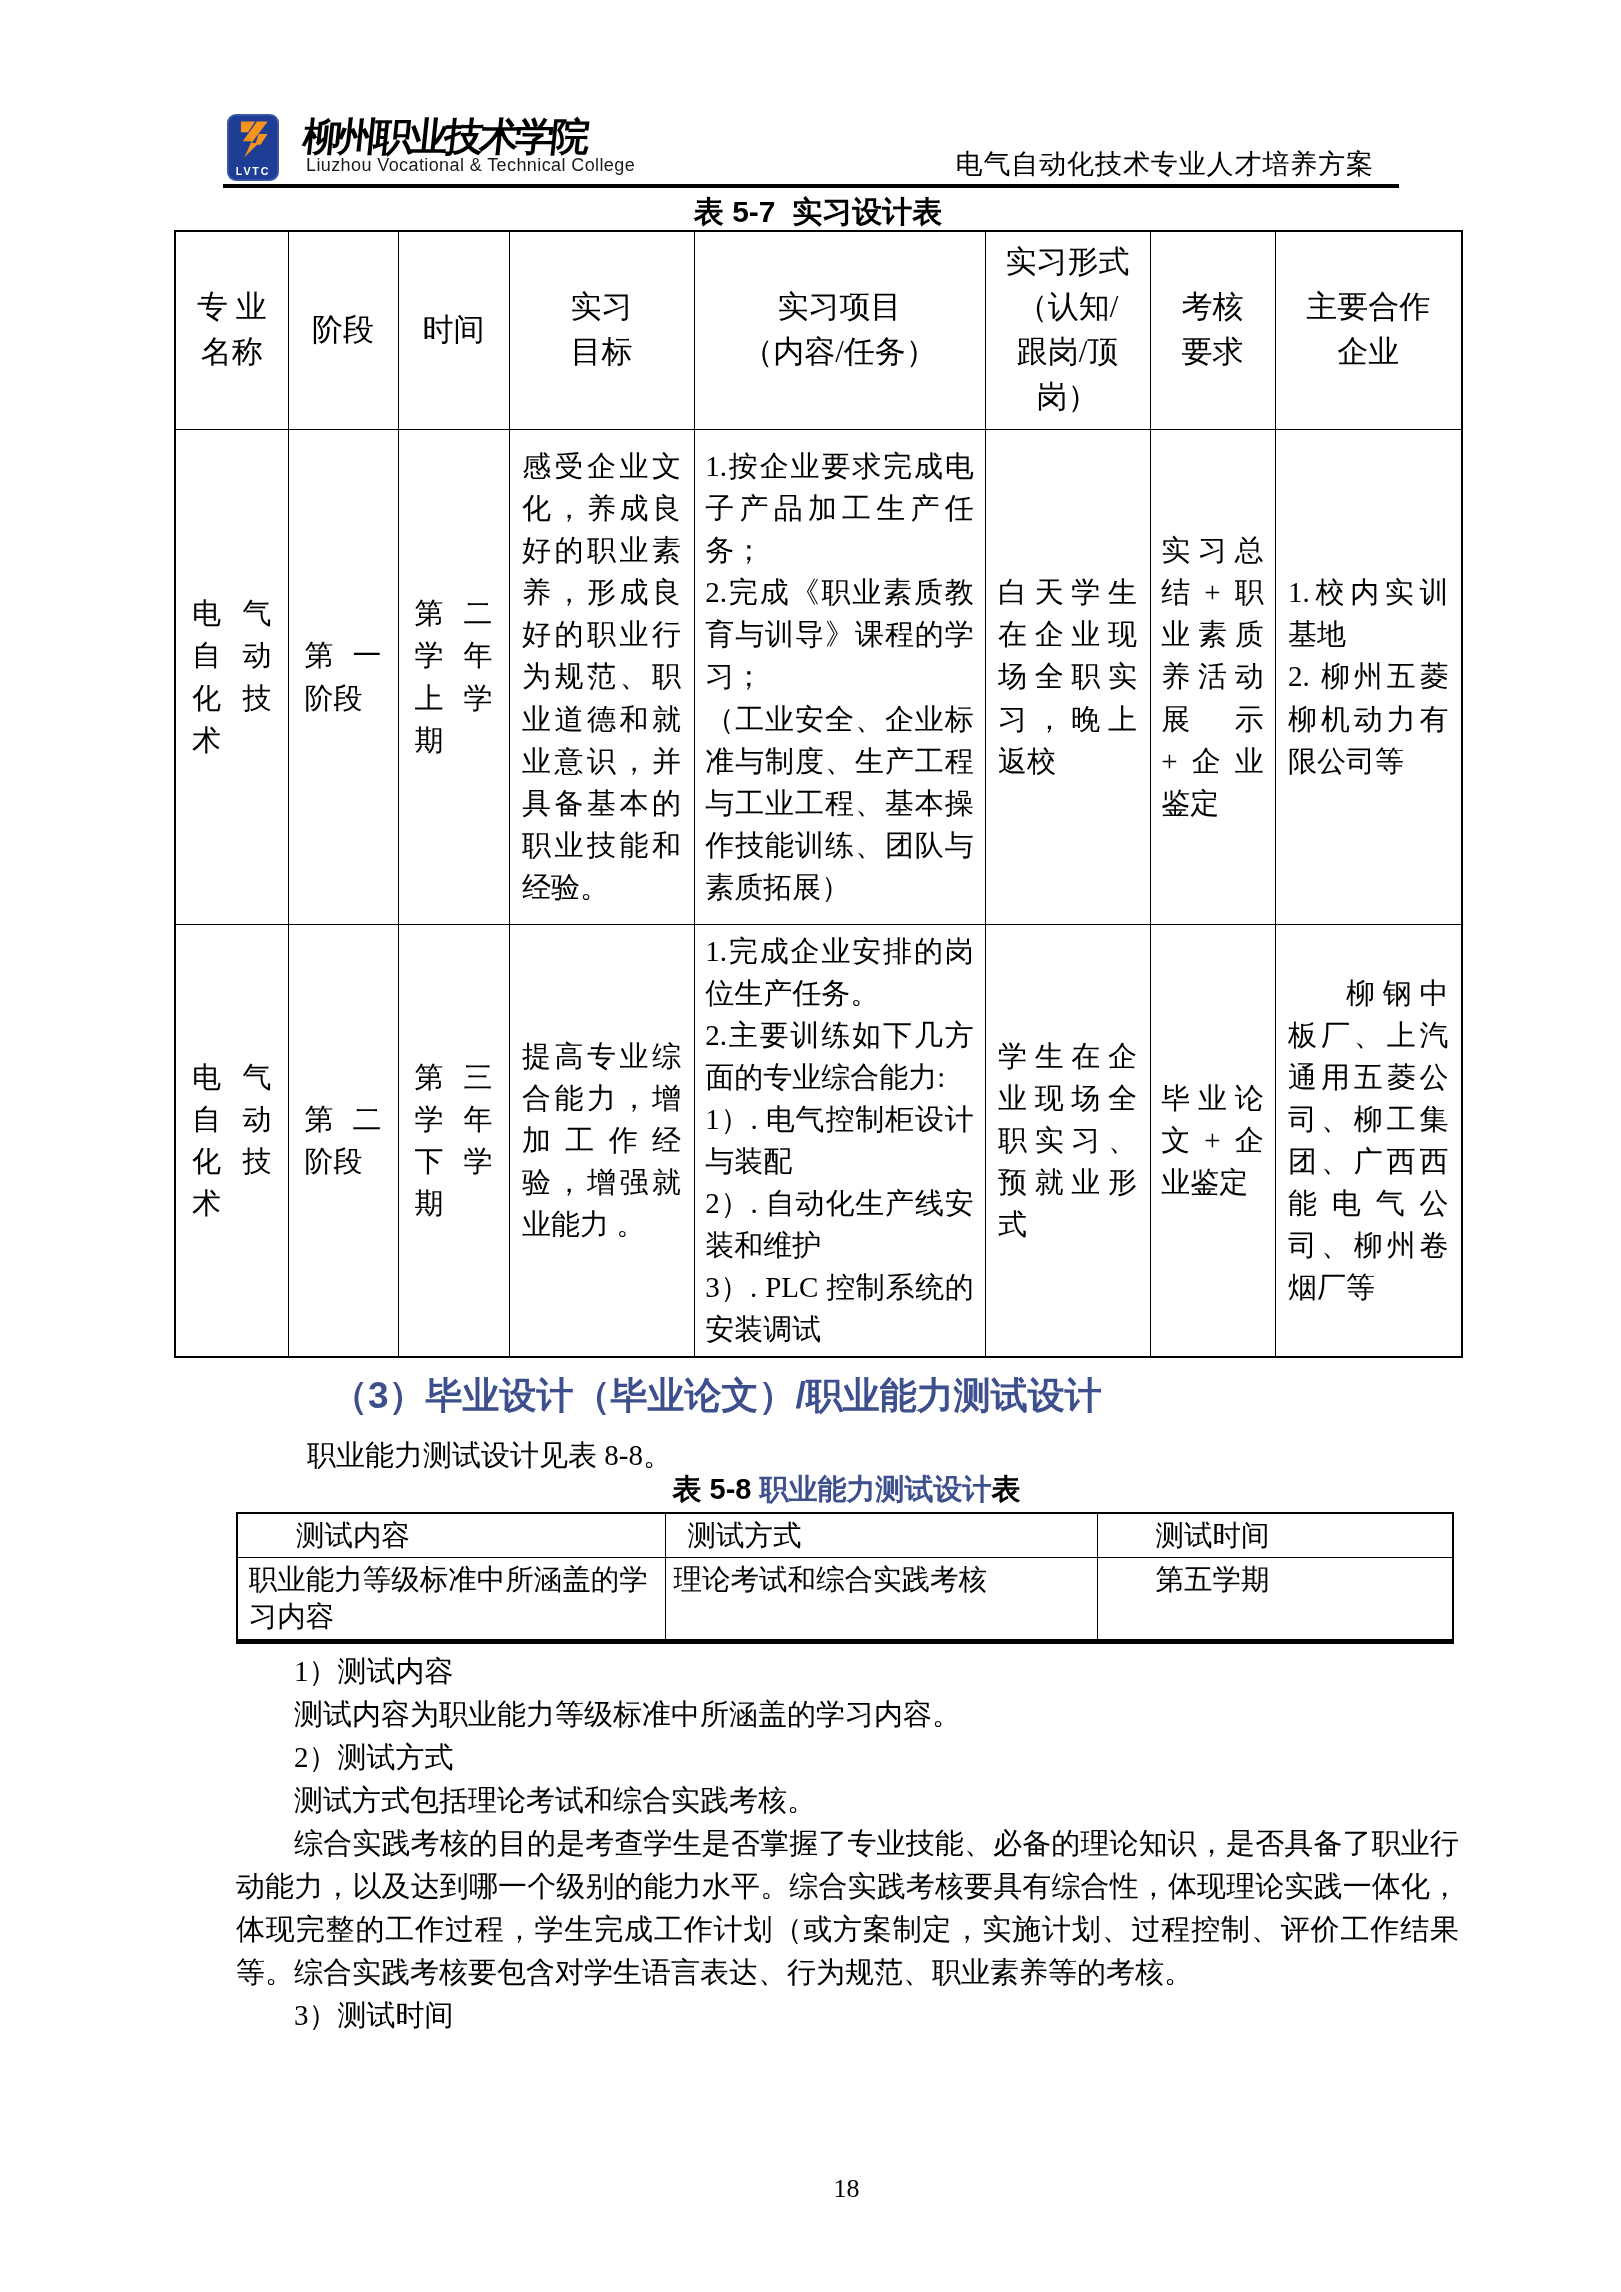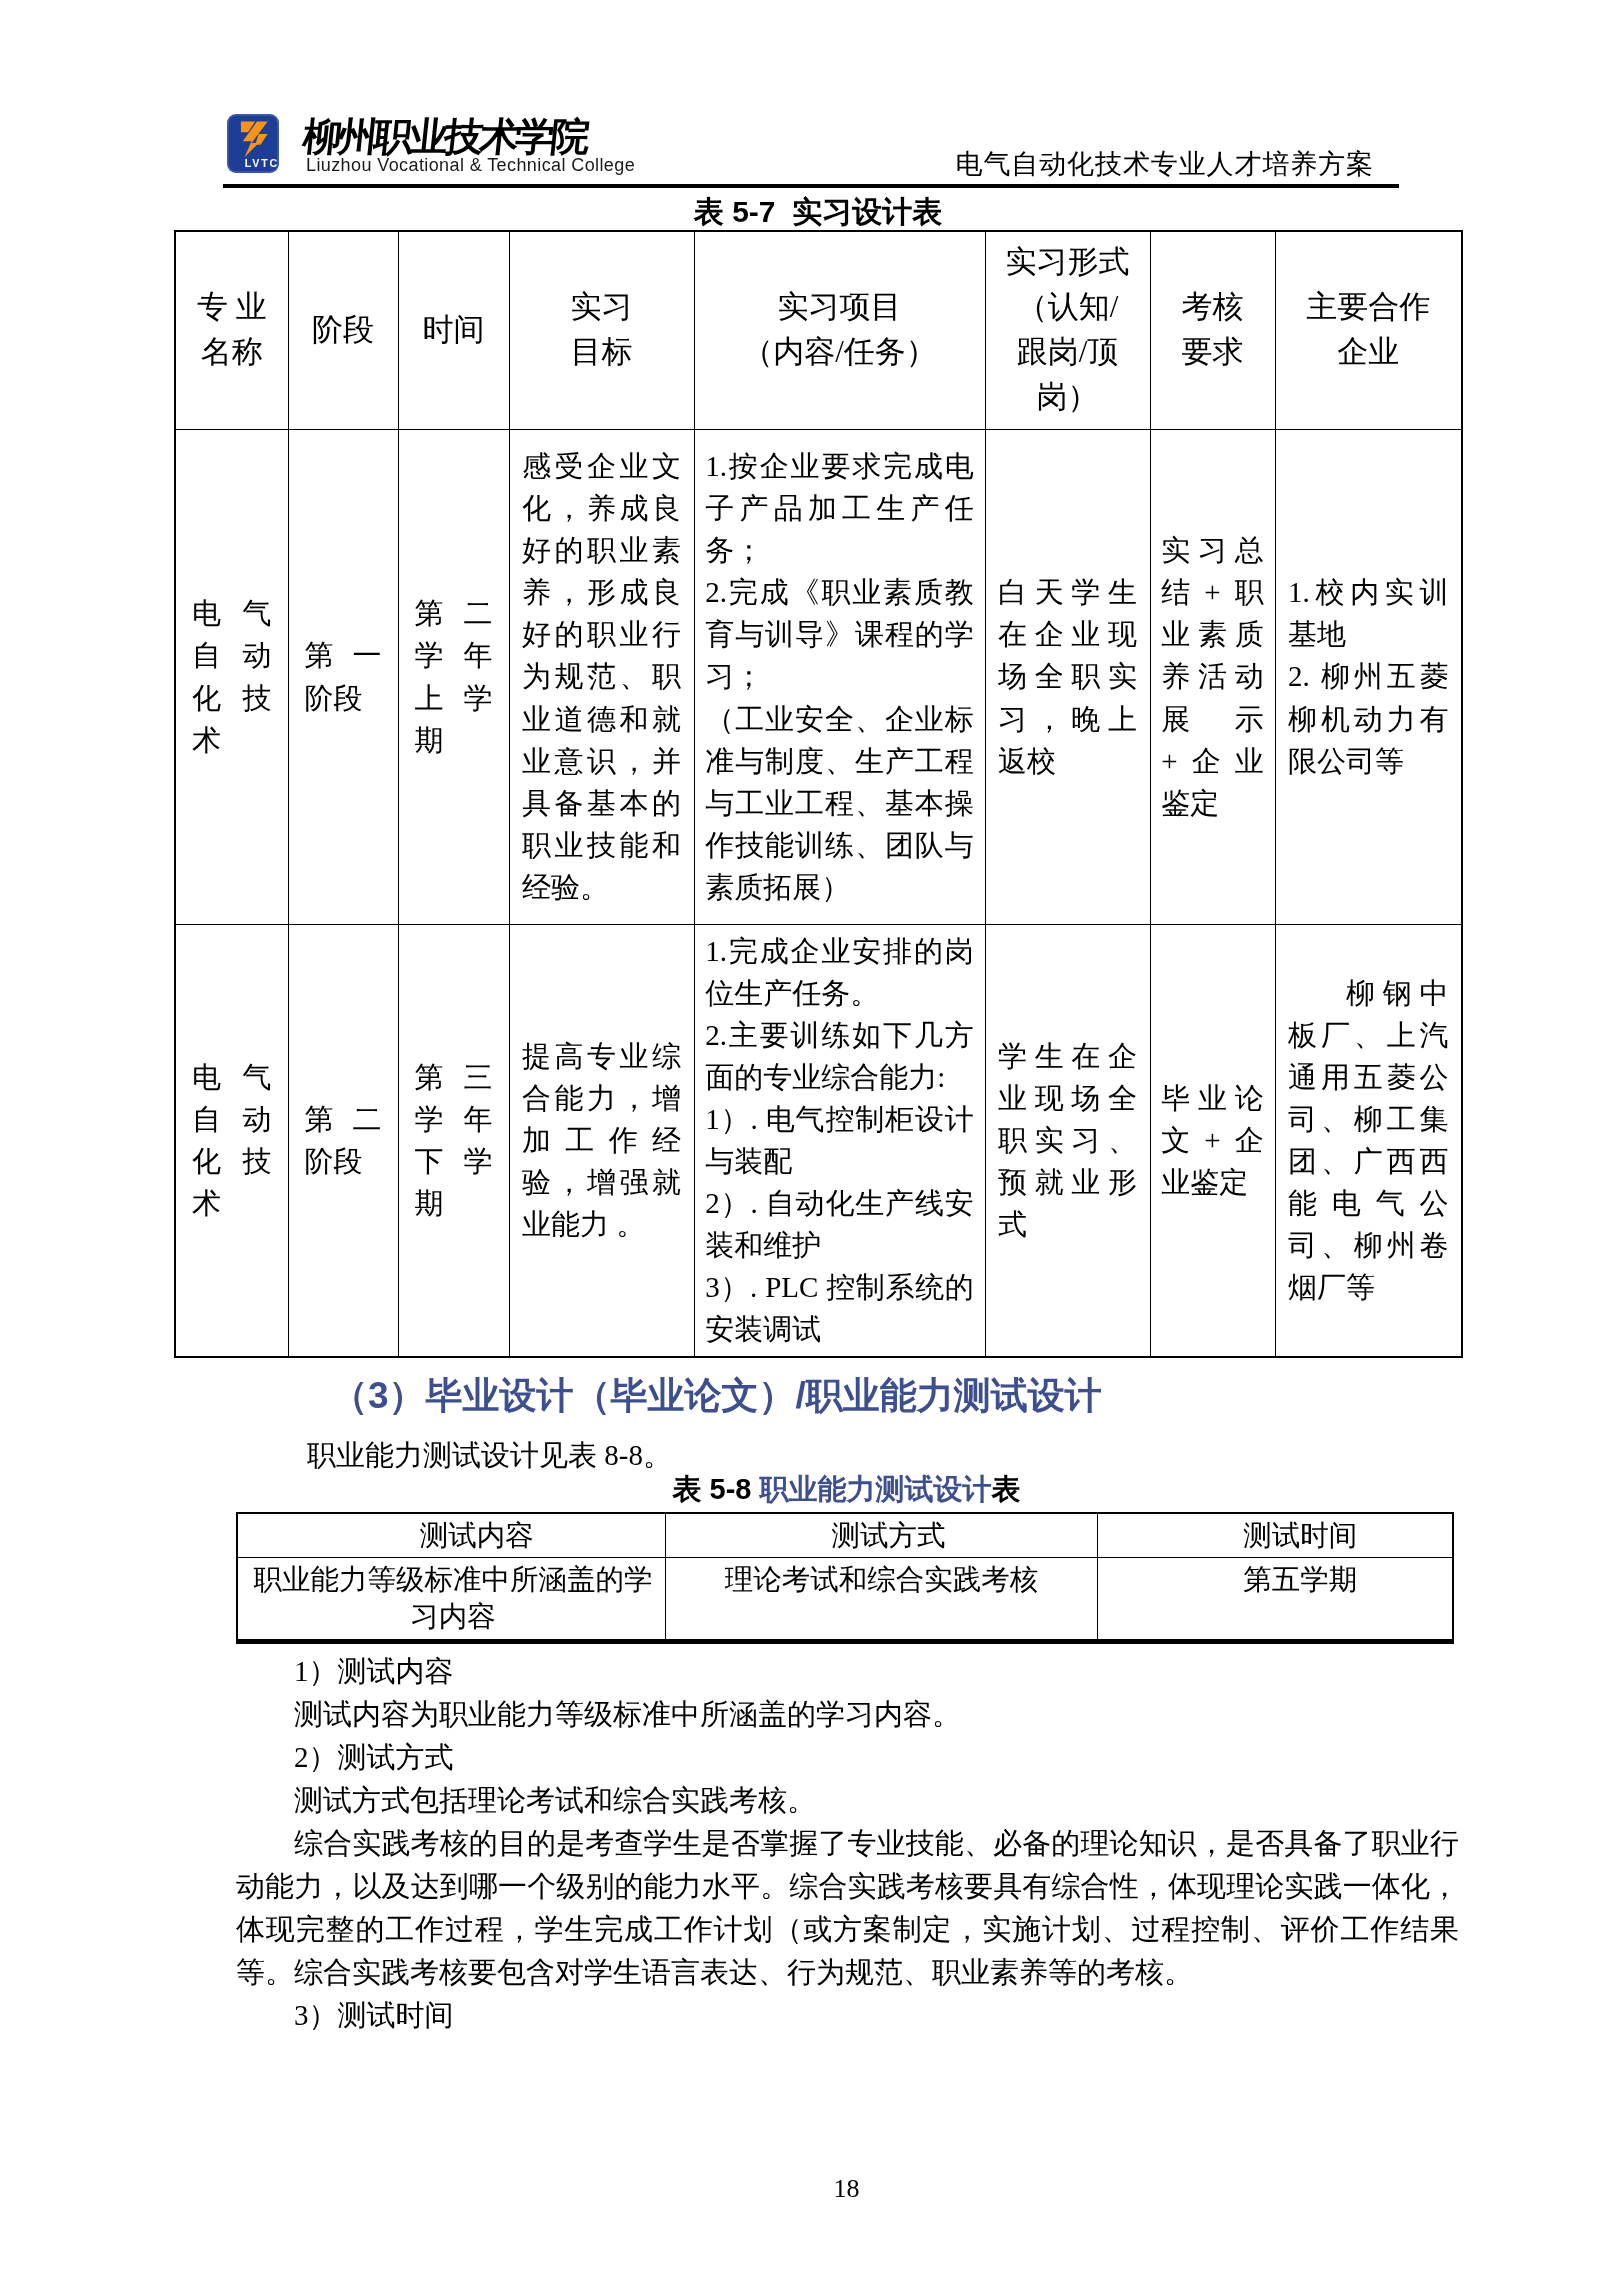--- a/index.html
+++ b/index.html
@@ -10,23 +10,23 @@
   }
   *{box-sizing:border-box;}
   html,body{margin:0;padding:0;background:#888;}
   #page{
     position:relative;width:1622px;height:2293px;background:#ffffff;
     margin:0 auto;overflow:hidden;
     font-family:"Liberation Serif","DejaVu Serif",serif;color:#000;
   }
   
   #logo-box{
-    position:absolute;left:227px;top:114px;width:52px;height:59px;
+    position:absolute;left:227px;top:114px;width:52px;height:67px;
     background:var(--logo-blue);border-radius:9px;
-    display:flex;flex-direction:column;align-items:flex-end;justify-content:flex-end;
+    display:flex;flex-direction:column;align-items:center;justify-content:flex-end;
     box-shadow:inset 0 0 0 1.8px rgba(255,255,255,.15);
   }
   #logo-box svg{position:absolute;top:3.6px;left:5.3px;}
   .logo-abbr{
     font-family:"Liberation Sans","DejaVu Sans",sans-serif;
     color:#fff;font-size:10.7px;font-weight:bold;letter-spacing:1.8px;margin-bottom:4.5px;
   }
   #college-zh{
     position:absolute;left:303px;top:110px;width:294px;
     font-size:39px;font-weight:bold;letter-spacing:-3.6px;
@@ -81,21 +81,21 @@
     font-family:"Liberation Sans","DejaVu Sans",sans-serif;
     font-size:29px;font-weight:bold;
   }
   #caption-5-8 .blue{color:var(--accent-blue);}
   
   #table-5-8{
     position:absolute;left:236px;top:1512px;width:1216px;
     border:2.7px solid #000;border-bottom:5.3px solid #000;
   }
   #table-5-8 th,#table-5-8 td{
-    border:1.8px solid #000;font-weight:normal;text-align:center;
+    border:1.8px solid #000;font-weight:normal;text-align:left;
     font-size:28.5px;line-height:1.32;vertical-align:top;padding:2.7px 7.1px;font-family:Liberation Serif, serif;
   }
   #table-5-8 tr:nth-child(1){height:41px;}
   #table-5-8 tr:nth-child(2){height:77px;}
   #table-5-8 th:nth-child(1){padding-left:58px;}
   #table-5-8 th:nth-child(2){padding-left:22px;}
   #table-5-8 th:nth-child(3){padding-left:58px;}
   #table-5-8 td:nth-child(1){padding-left:10.7px;}
   #table-5-8 td:nth-child(2){padding-left:8px;}
   #table-5-8 td:nth-child(3){padding-left:58px;}

